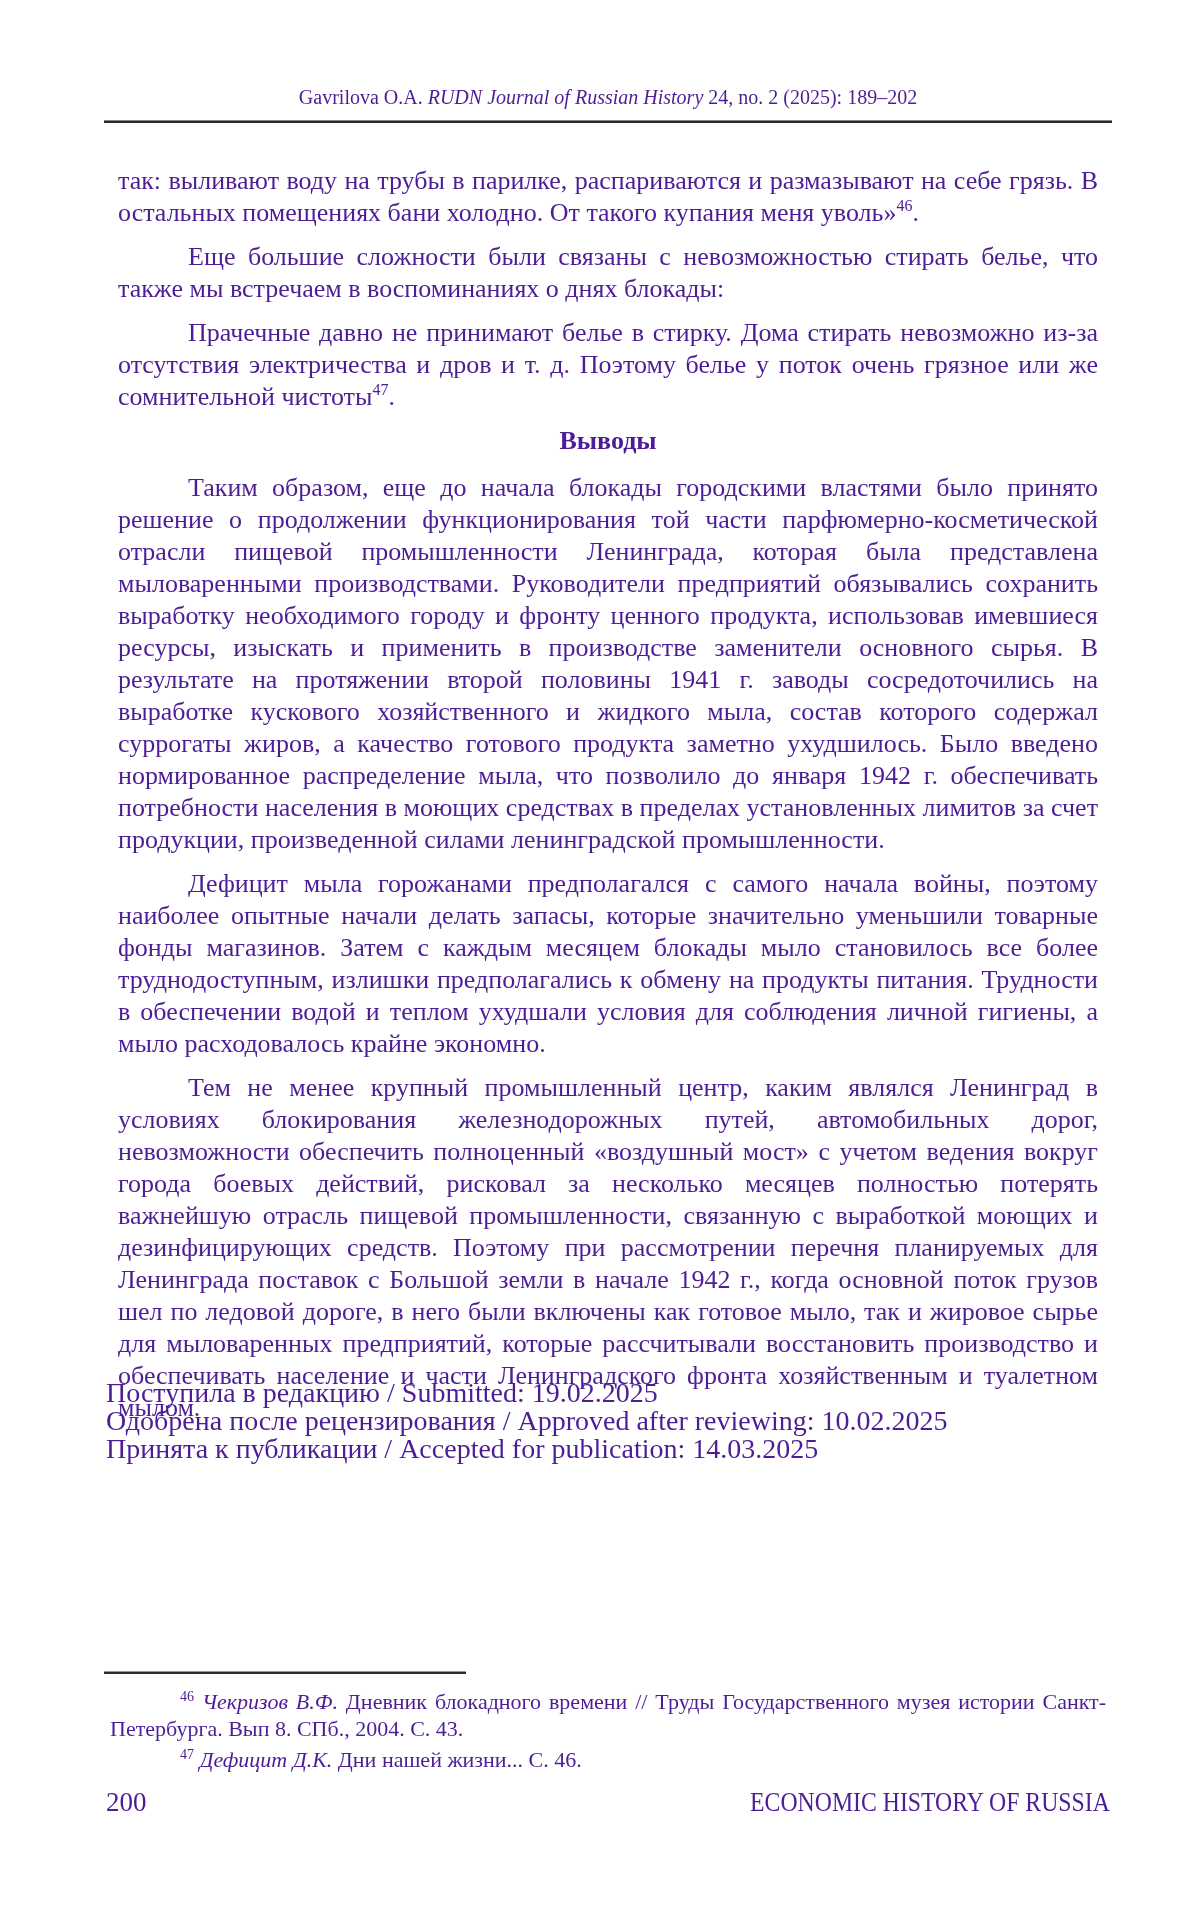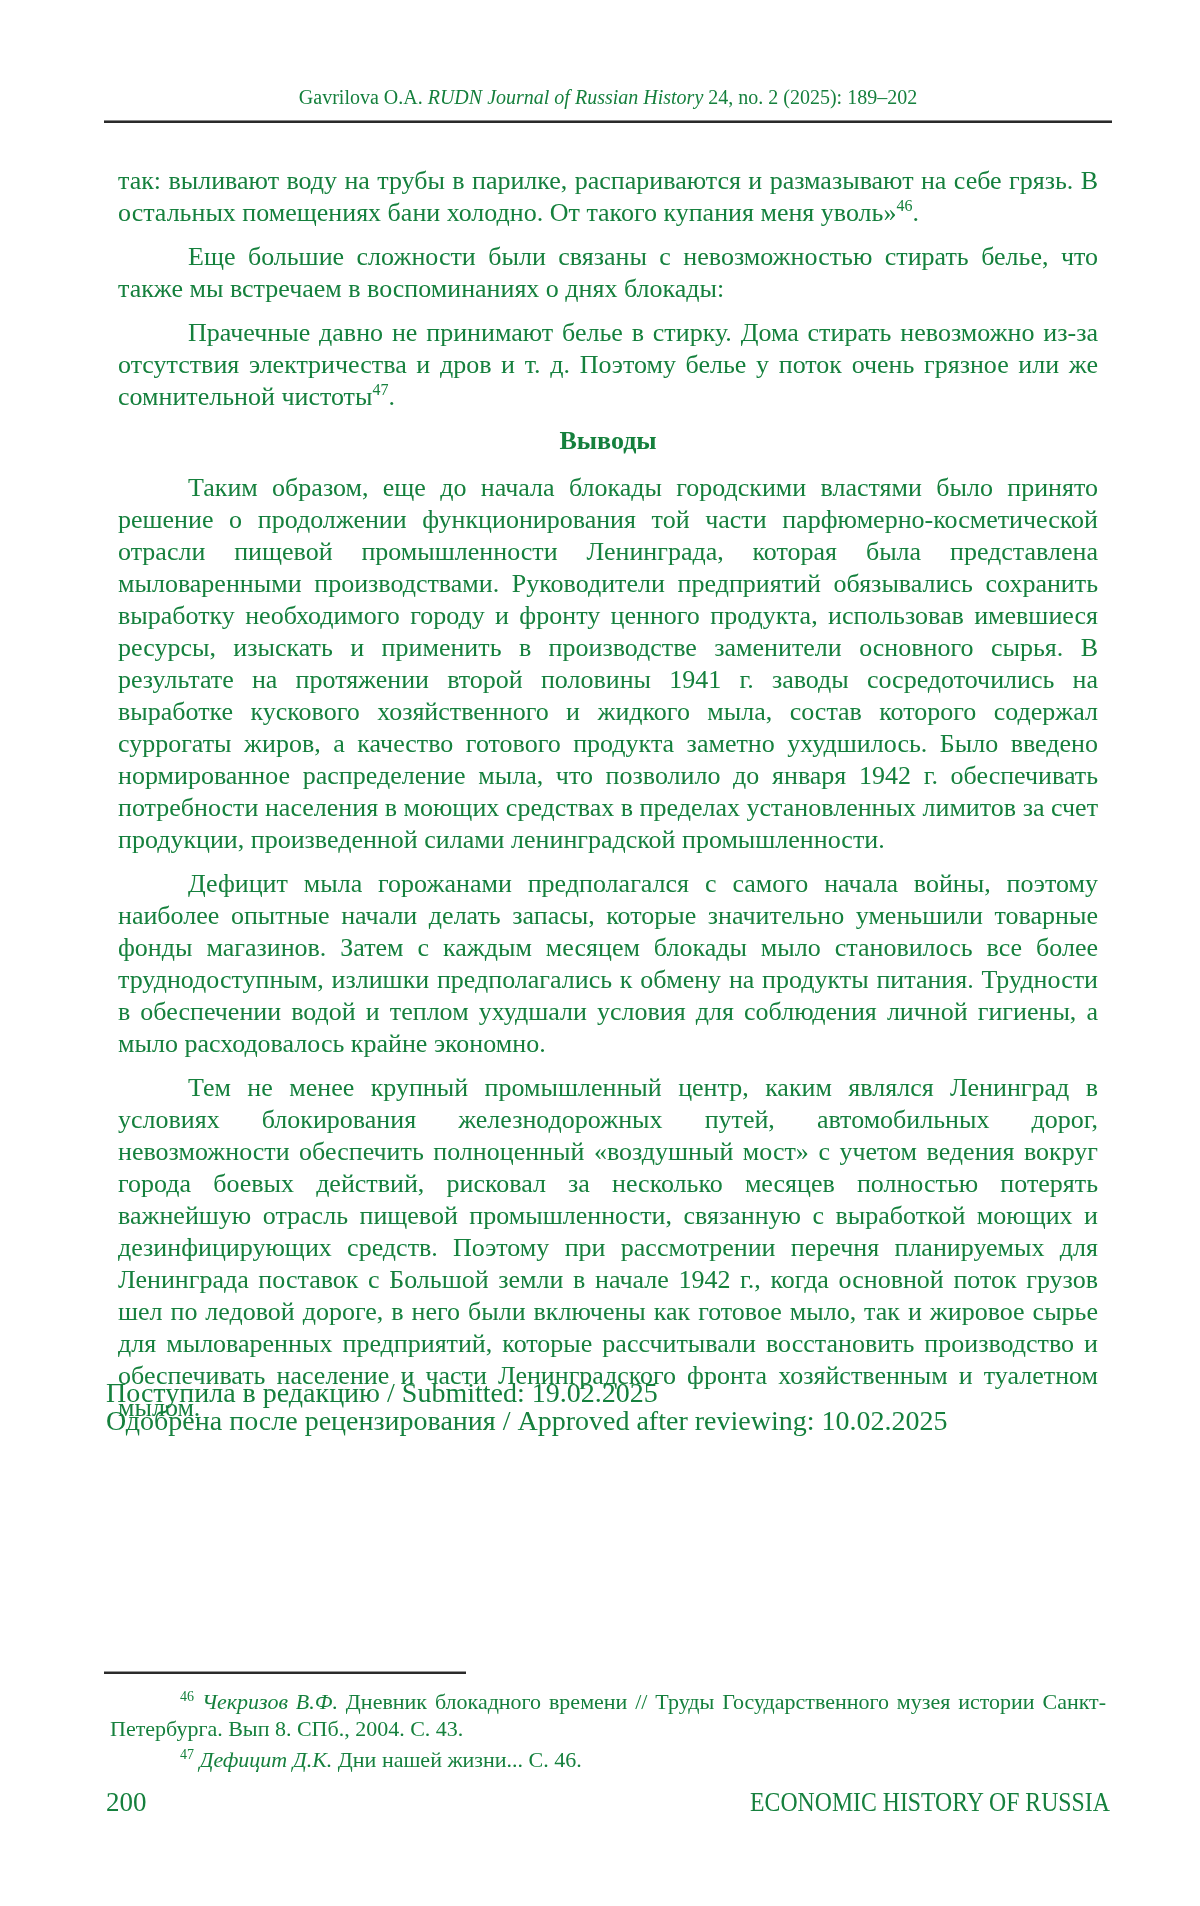--- a/index.html
+++ b/index.html
@@ -2,21 +2,21 @@
 <html lang="ru"><head>
 <meta charset="utf-8">
 <style>
   html, body { margin: 0; padding: 0; background: #ffffff; }
   .page {
     position: relative;
     width: 1200px;
     height: 1906px;
     background: #ffffff;
     font-family: "Liberation Serif", "DejaVu Serif", serif;
-    color: #15803d;
+    color: #4c1d95;
     overflow: hidden;
   }
 
   
   .running-header {
     position: absolute;
     top: 84px;
     left: 106px;
     width: 1004px;
     text-align: center;
@@ -133,20 +133,21 @@
     <p class="indent"><span>Прачечные давно не принимают белье в стирку. Дома стирать невозможно из-за отсутствия электричества и дров и т. д. Поэтому белье у поток очень грязное или же сомнительной чистоты</span><sup class="fnref">47</sup><span>.</span></p>
     <h2 class="section-heading">Выводы</h2>
     <p class="indent">Таким образом, еще до начала блокады городскими властями было принято решение о продолжении функционирования той части парфюмерно-косметической отрасли пищевой промышленности Ленинграда, которая была представлена мыловаренными производствами. Руководители предприятий обязывались сохранить выработку необходимого городу и фронту ценного продукта, использовав имевшиеся ресурсы, изыскать и применить в производстве заменители основного сырья. В результате на протяжении второй половины 1941 г. заводы сосредоточились на выработке кускового хозяйственного и жидкого мыла, состав которого содержал суррогаты жиров, а качество готового продукта заметно ухудшилось. Было введено нормированное распределение мыла, что позволило до января 1942 г. обеспечивать потребности населения в моющих средствах в пределах установленных лимитов за счет продукции, произведенной силами ленинградской промышленности.</p>
     <p class="indent">Дефицит мыла горожанами предполагался с самого начала войны, поэтому наиболее опытные начали делать запасы, которые значительно уменьшили товарные фонды магазинов. Затем с каждым месяцем блокады мыло становилось все более труднодоступным, излишки предполагались к обмену на продукты питания. Трудности в обеспечении водой и теплом ухудшали условия для соблюдения личной гигиены, а мыло расходовалось крайне экономно.</p>
     <p class="indent">Тем не менее крупный промышленный центр, каким являлся Ленинград в условиях блокирования железнодорожных путей, автомобильных дорог, невозможности обеспечить полноценный «воздушный мост» с учетом ведения вокруг города боевых действий, рисковал за несколько месяцев полностью потерять важнейшую отрасль пищевой промышленности, связанную с выработкой моющих и дезинфицирующих средств. Поэтому при рассмотрении перечня планируемых для Ленинграда поставок с Большой земли в начале 1942 г., когда основной поток грузов шел по ледовой дороге, в него были включены как готовое мыло, так и жировое сырье для мыловаренных предприятий, которые рассчитывали восстановить производство и обеспечивать население и части Ленинградского фронта хозяйственным и туалетном мылом.</p>
   </main>
 
   <div class="dates-block">
     <p>Поступила в редакцию / Submitted: 19.02.2025</p>
     <p>Одобрена после рецензирования / Approved after reviewing: 10.02.2025</p>
+    <p>Принята к публикации / Accepted for publication: 14.03.2025</p>
   </div>
 
   <div class="footnote-separator"></div>
 
   <div class="footnotes">
     <p><sup class="fnref">46</sup> <span class="fn-author">Чекризов В.Ф.</span> <span>Дневник блокадного времени // Труды Государственного музея истории Санкт-Петербурга. Вып 8. СПб., 2004. С. 43.</span></p>
     <p><sup class="fnref">47</sup> <span class="fn-author">Дефицит Д.К.</span> <span>Дни нашей жизни... С. 46.</span></p>
   </div>
 
   <footer class="page-footer">

